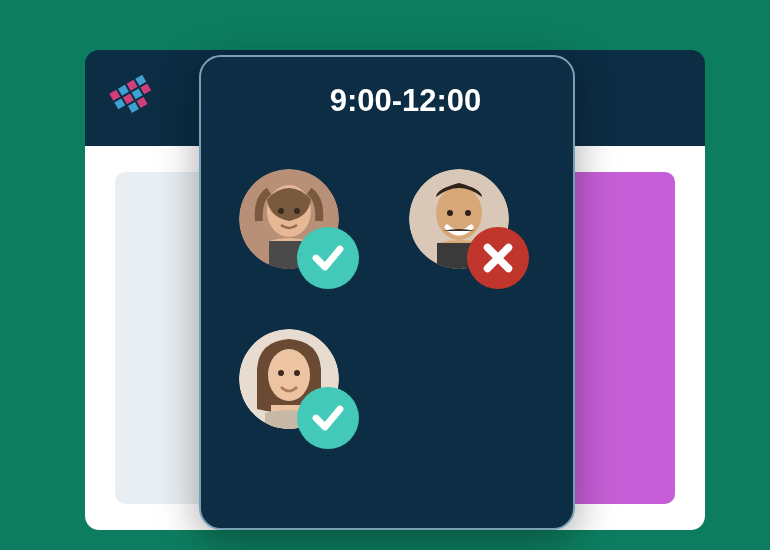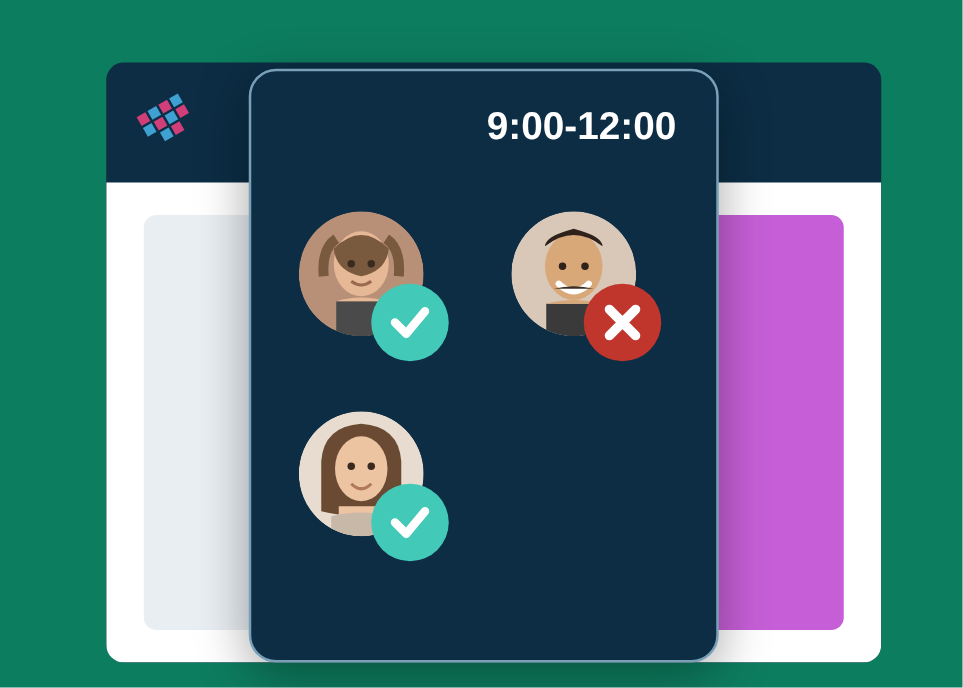--- a/index.html
+++ b/index.html
@@ -53,21 +53,21 @@
     width: 376px;
     height: 475px;
     background: #0c2d44;
     border: 2px solid #7aa0b8;
     border-radius: 22px;
     box-shadow: 0 10px 40px rgba(0,0,0,0.35);
     padding: 26px 28px;
   }
   .card-header {
     display: flex;
-    justify-content: flex-end;
+    justify-content: center;
     color: #ffffff;
     font-size: 31px;
     font-weight: 700;
     padding: 0 4px;
     margin-left: 37px;
   }
   .attendees {
     margin-top: 50px;
     display: flex;
     flex-wrap: wrap;

